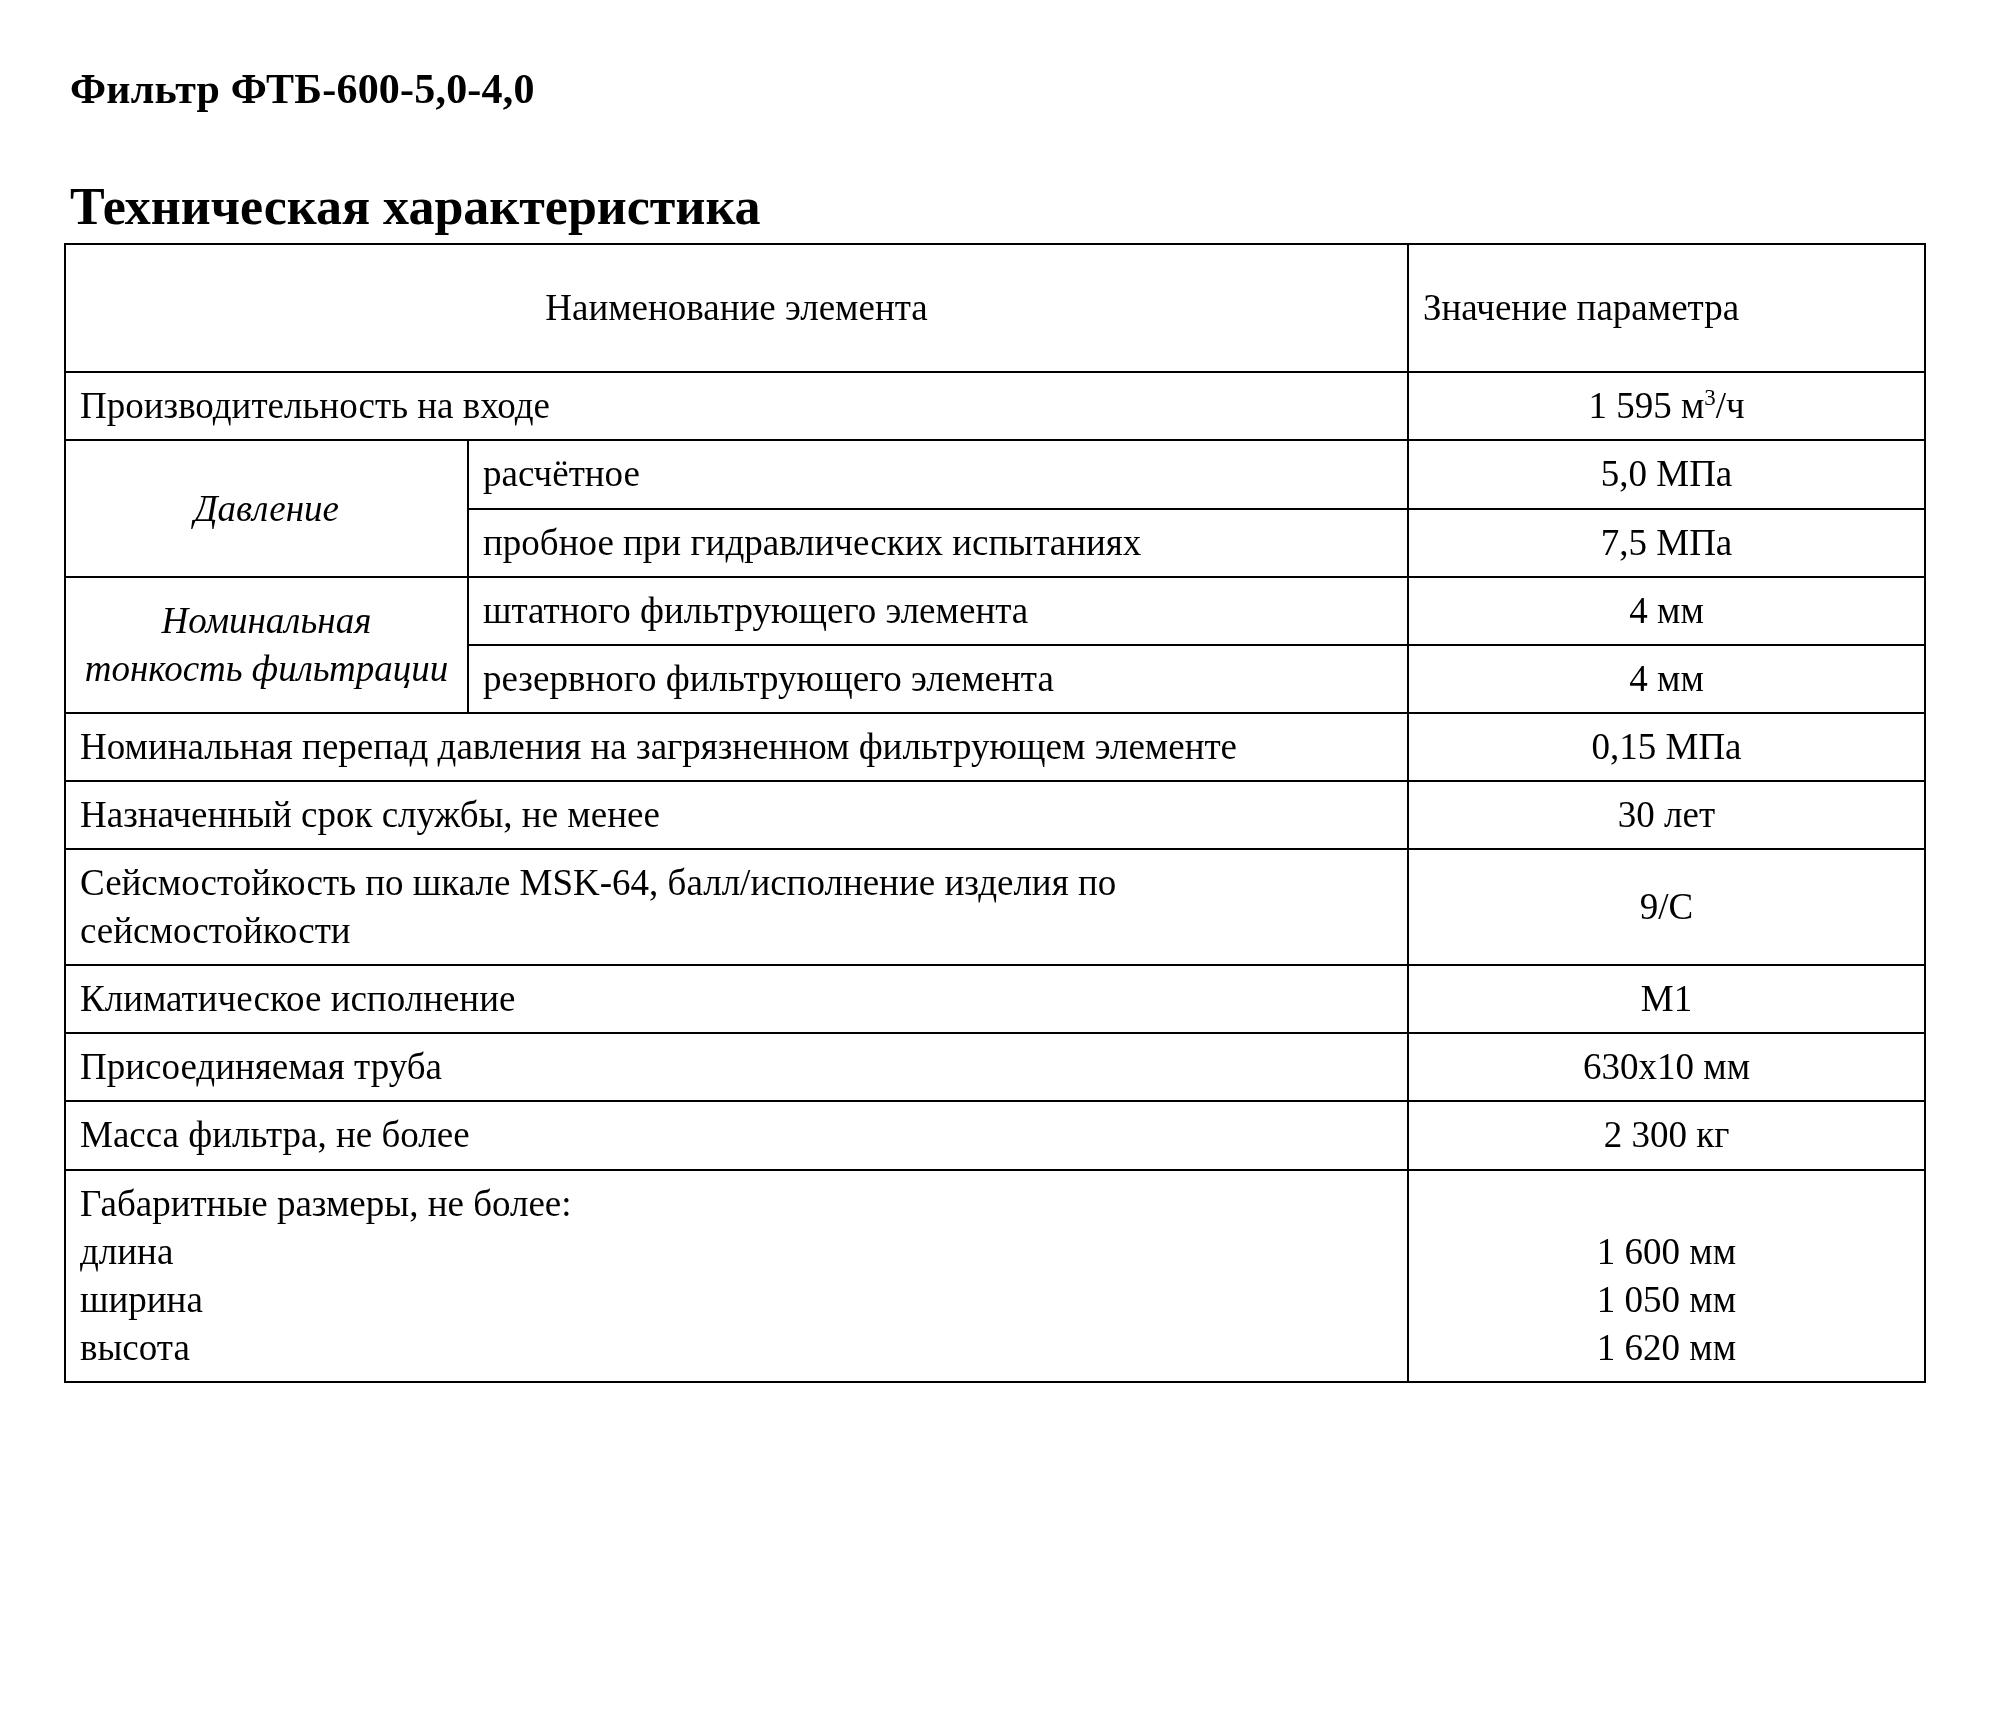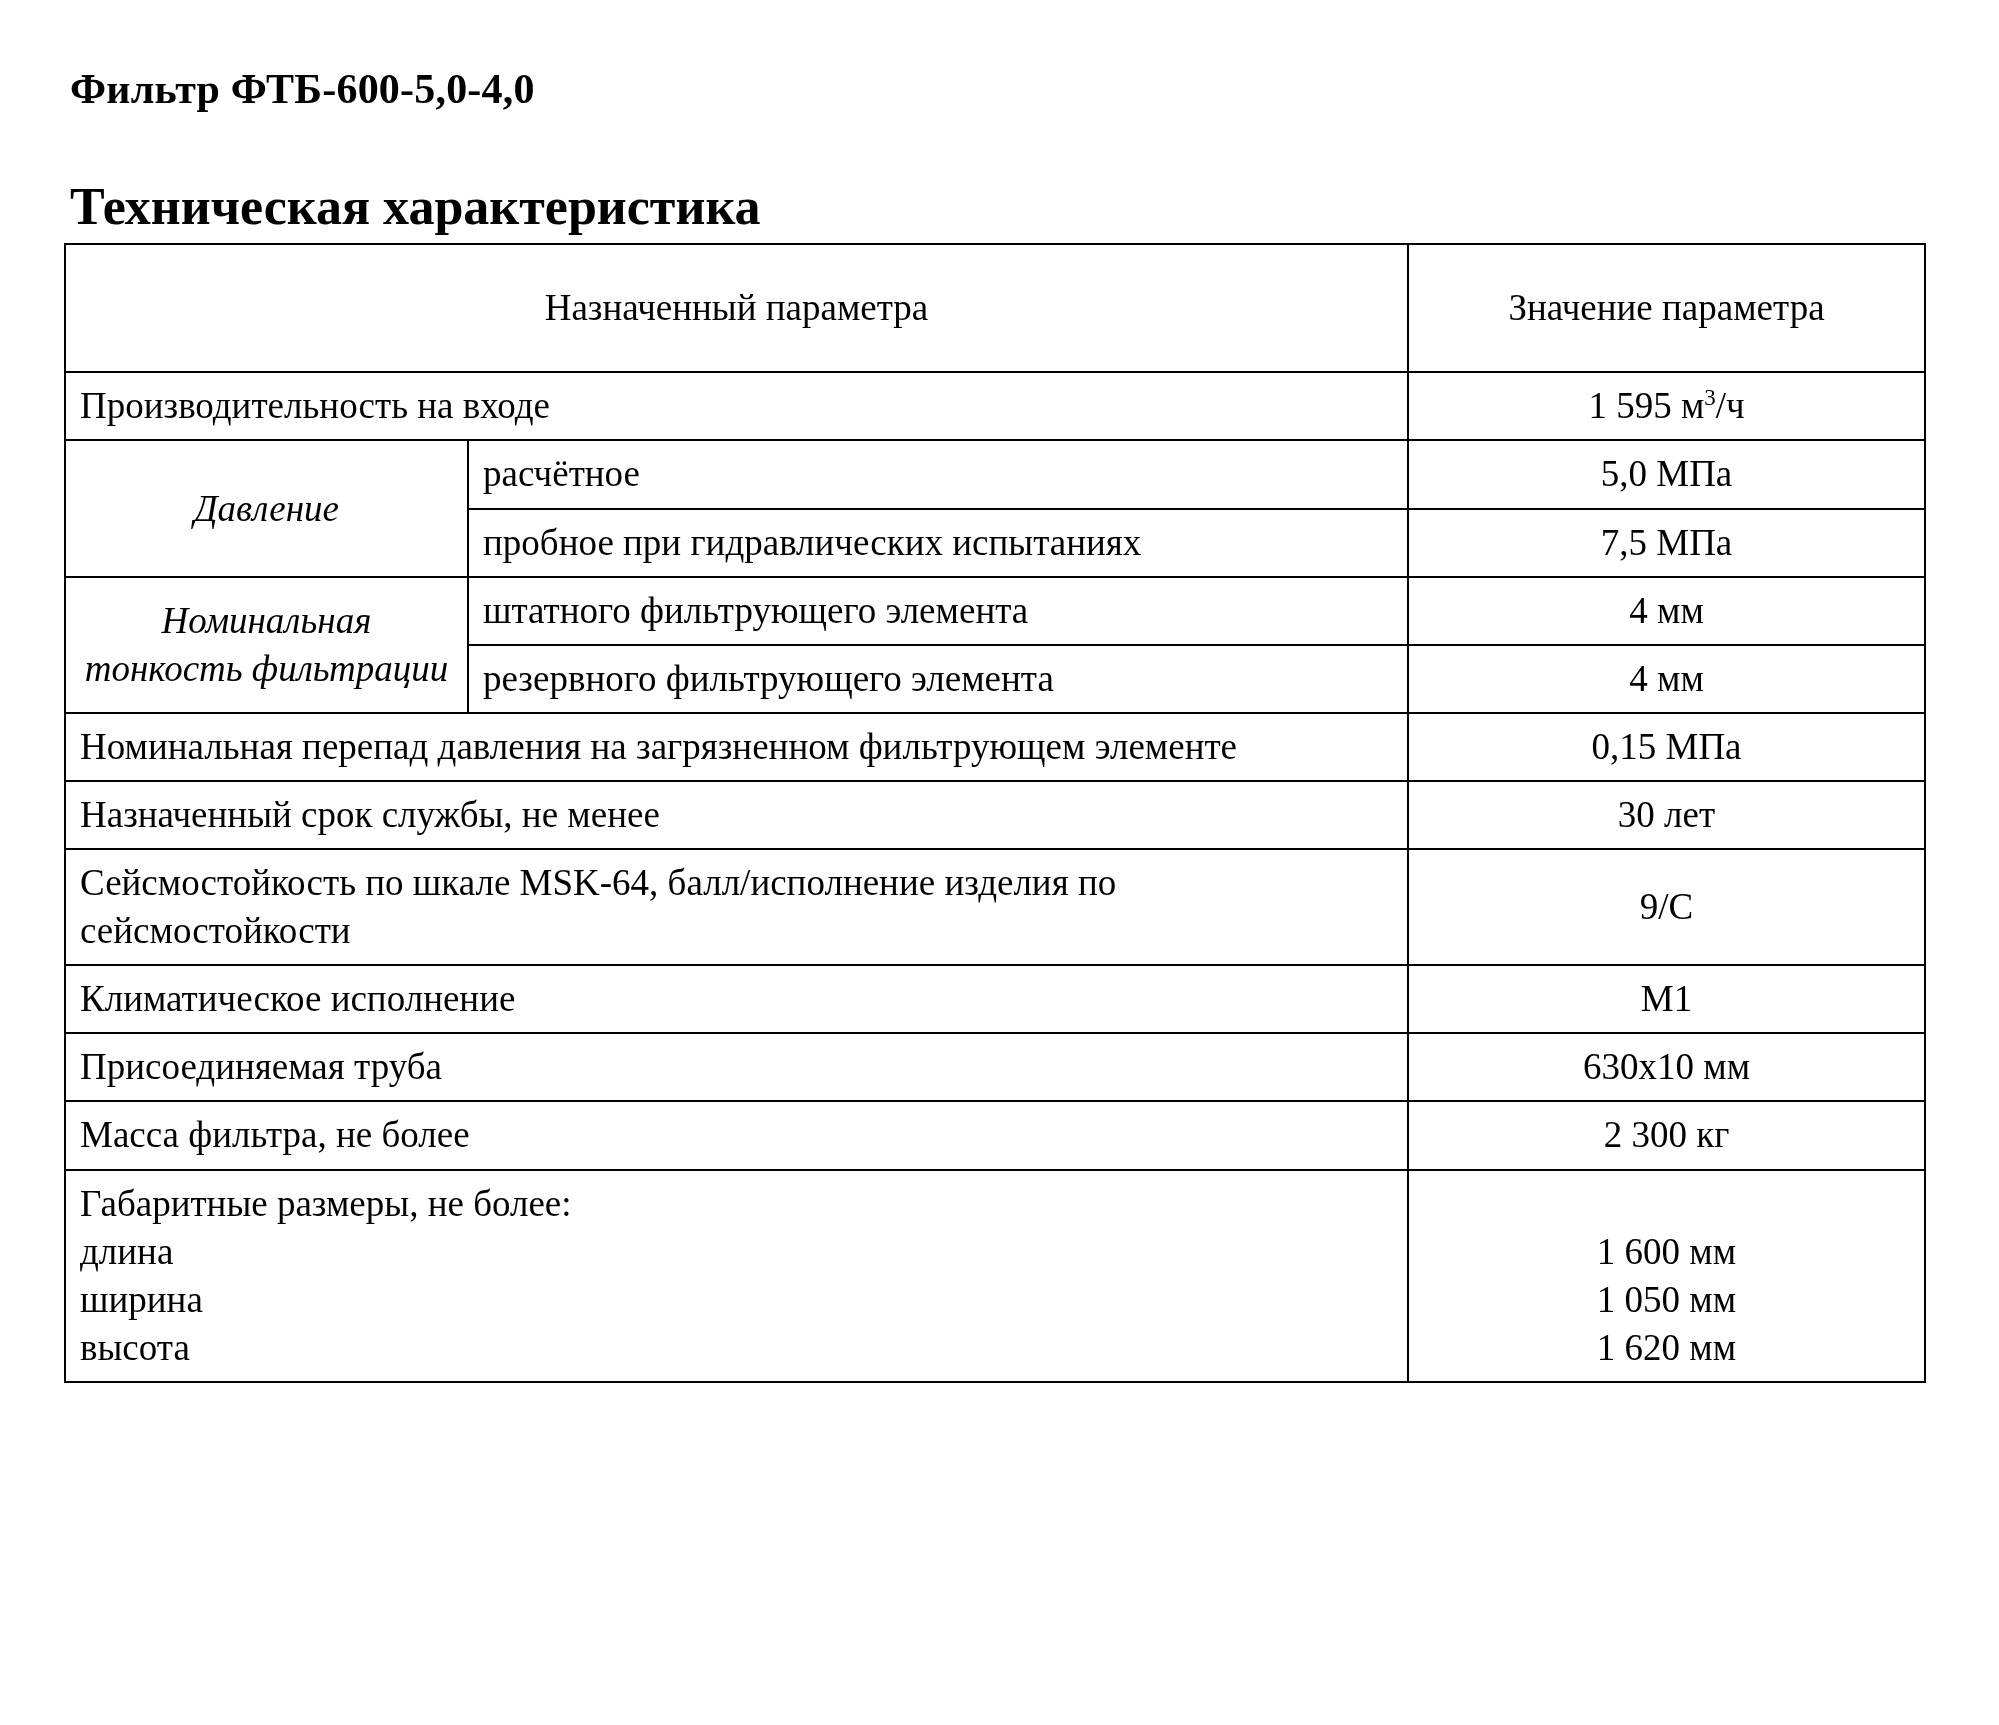--- a/index.html
+++ b/index.html
@@ -53,21 +53,21 @@
   .col-name  { width: 403px; }
   .col-sub   { width: 940px; }
   .col-value { width: 517px; }
 
   .hdr-name {
     text-align: center;
     height: 128px;
     font-size: 38px;
   }
   .hdr-value {
-    text-align: center;
+    text-align: left;
     font-size: 38px;
   }
   .cell-left  { text-align: left; margin-top: 48px; }
   .val {
     text-align: center;
     white-space: nowrap;
     margin-top: 36px;
   }
   sup {
     font-size: 0.62em;
@@ -104,21 +104,21 @@
 
   <table class="spec">
     <colgroup>
       <col class="col-name">
       <col class="col-sub">
       <col class="col-value">
     </colgroup>
     <tbody>
 
       <tr>
-        <td class="hdr-name" colspan="2">Назначенный параметра</td>
+        <td class="hdr-name" colspan="2">Наименование элемента</td>
         <td class="hdr-value">Значение параметра</td>
       </tr>
 
       <tr>
         <td class="cell-left" colspan="2">Производительность на входе</td>
         <td class="val"><span>1 595 м</span><sup>3</sup><span>/ч</span></td>
       </tr>
 
       <tr>
         <td class="grouplabel" rowspan="2">Давление</td>

